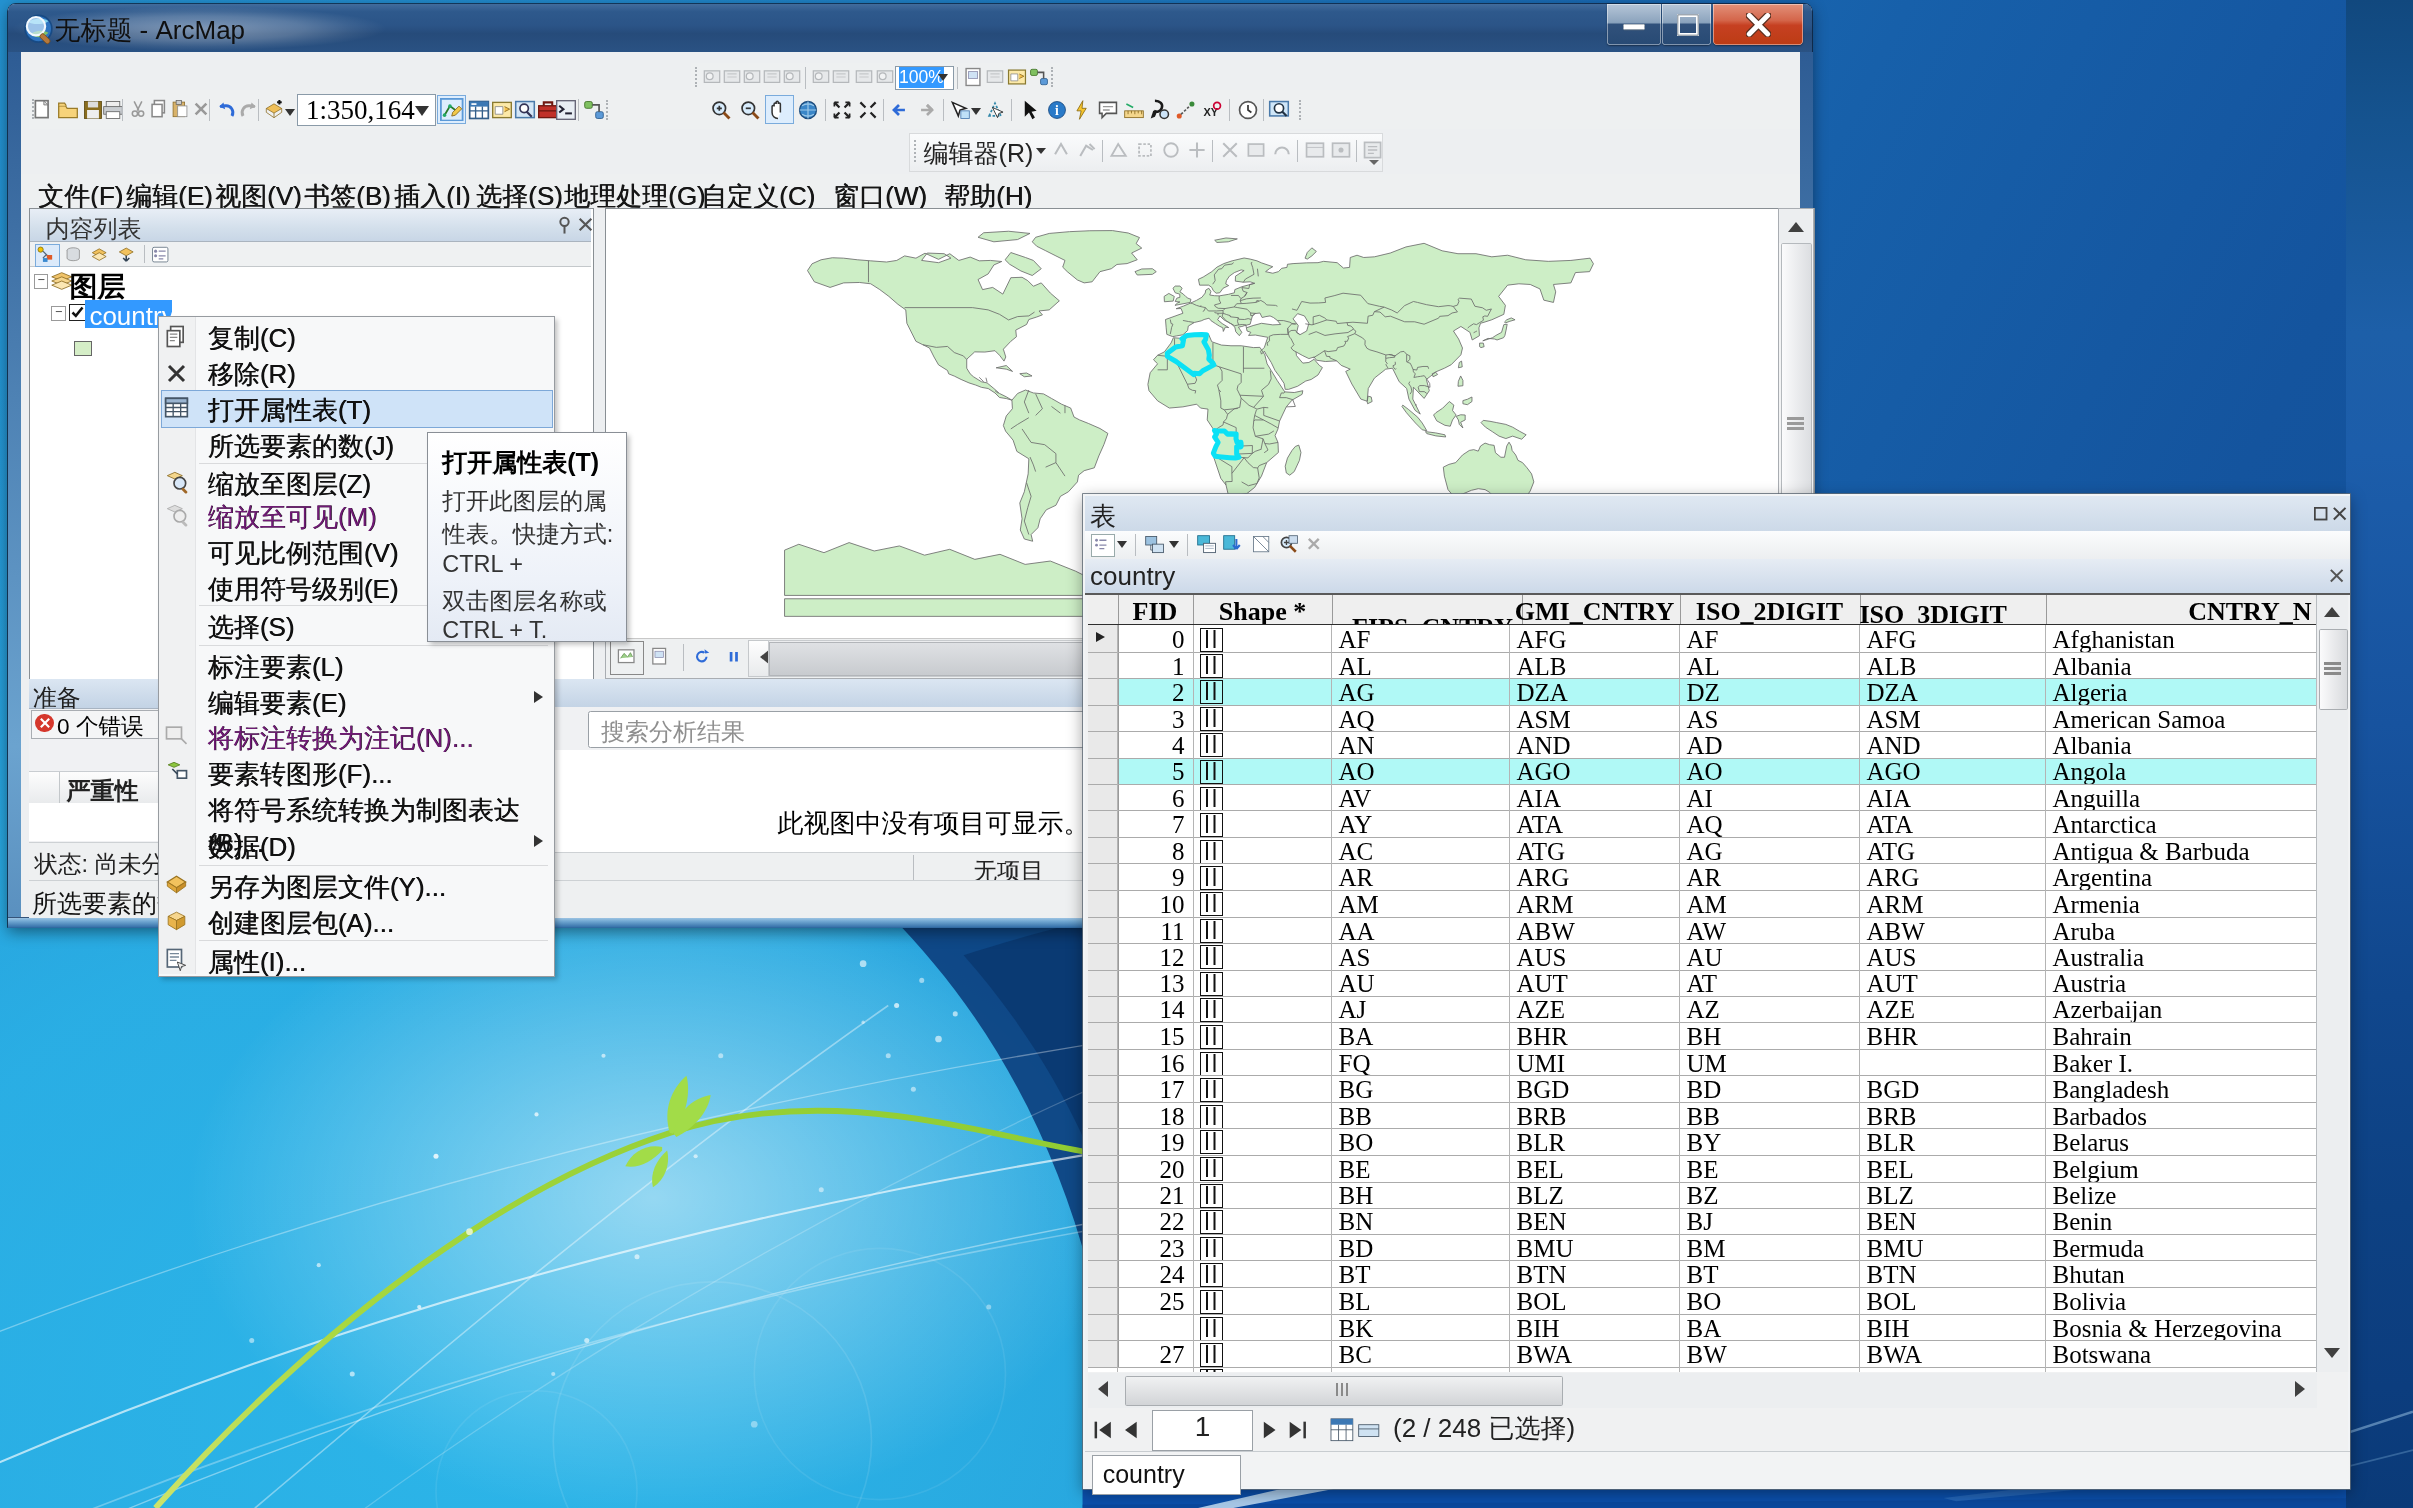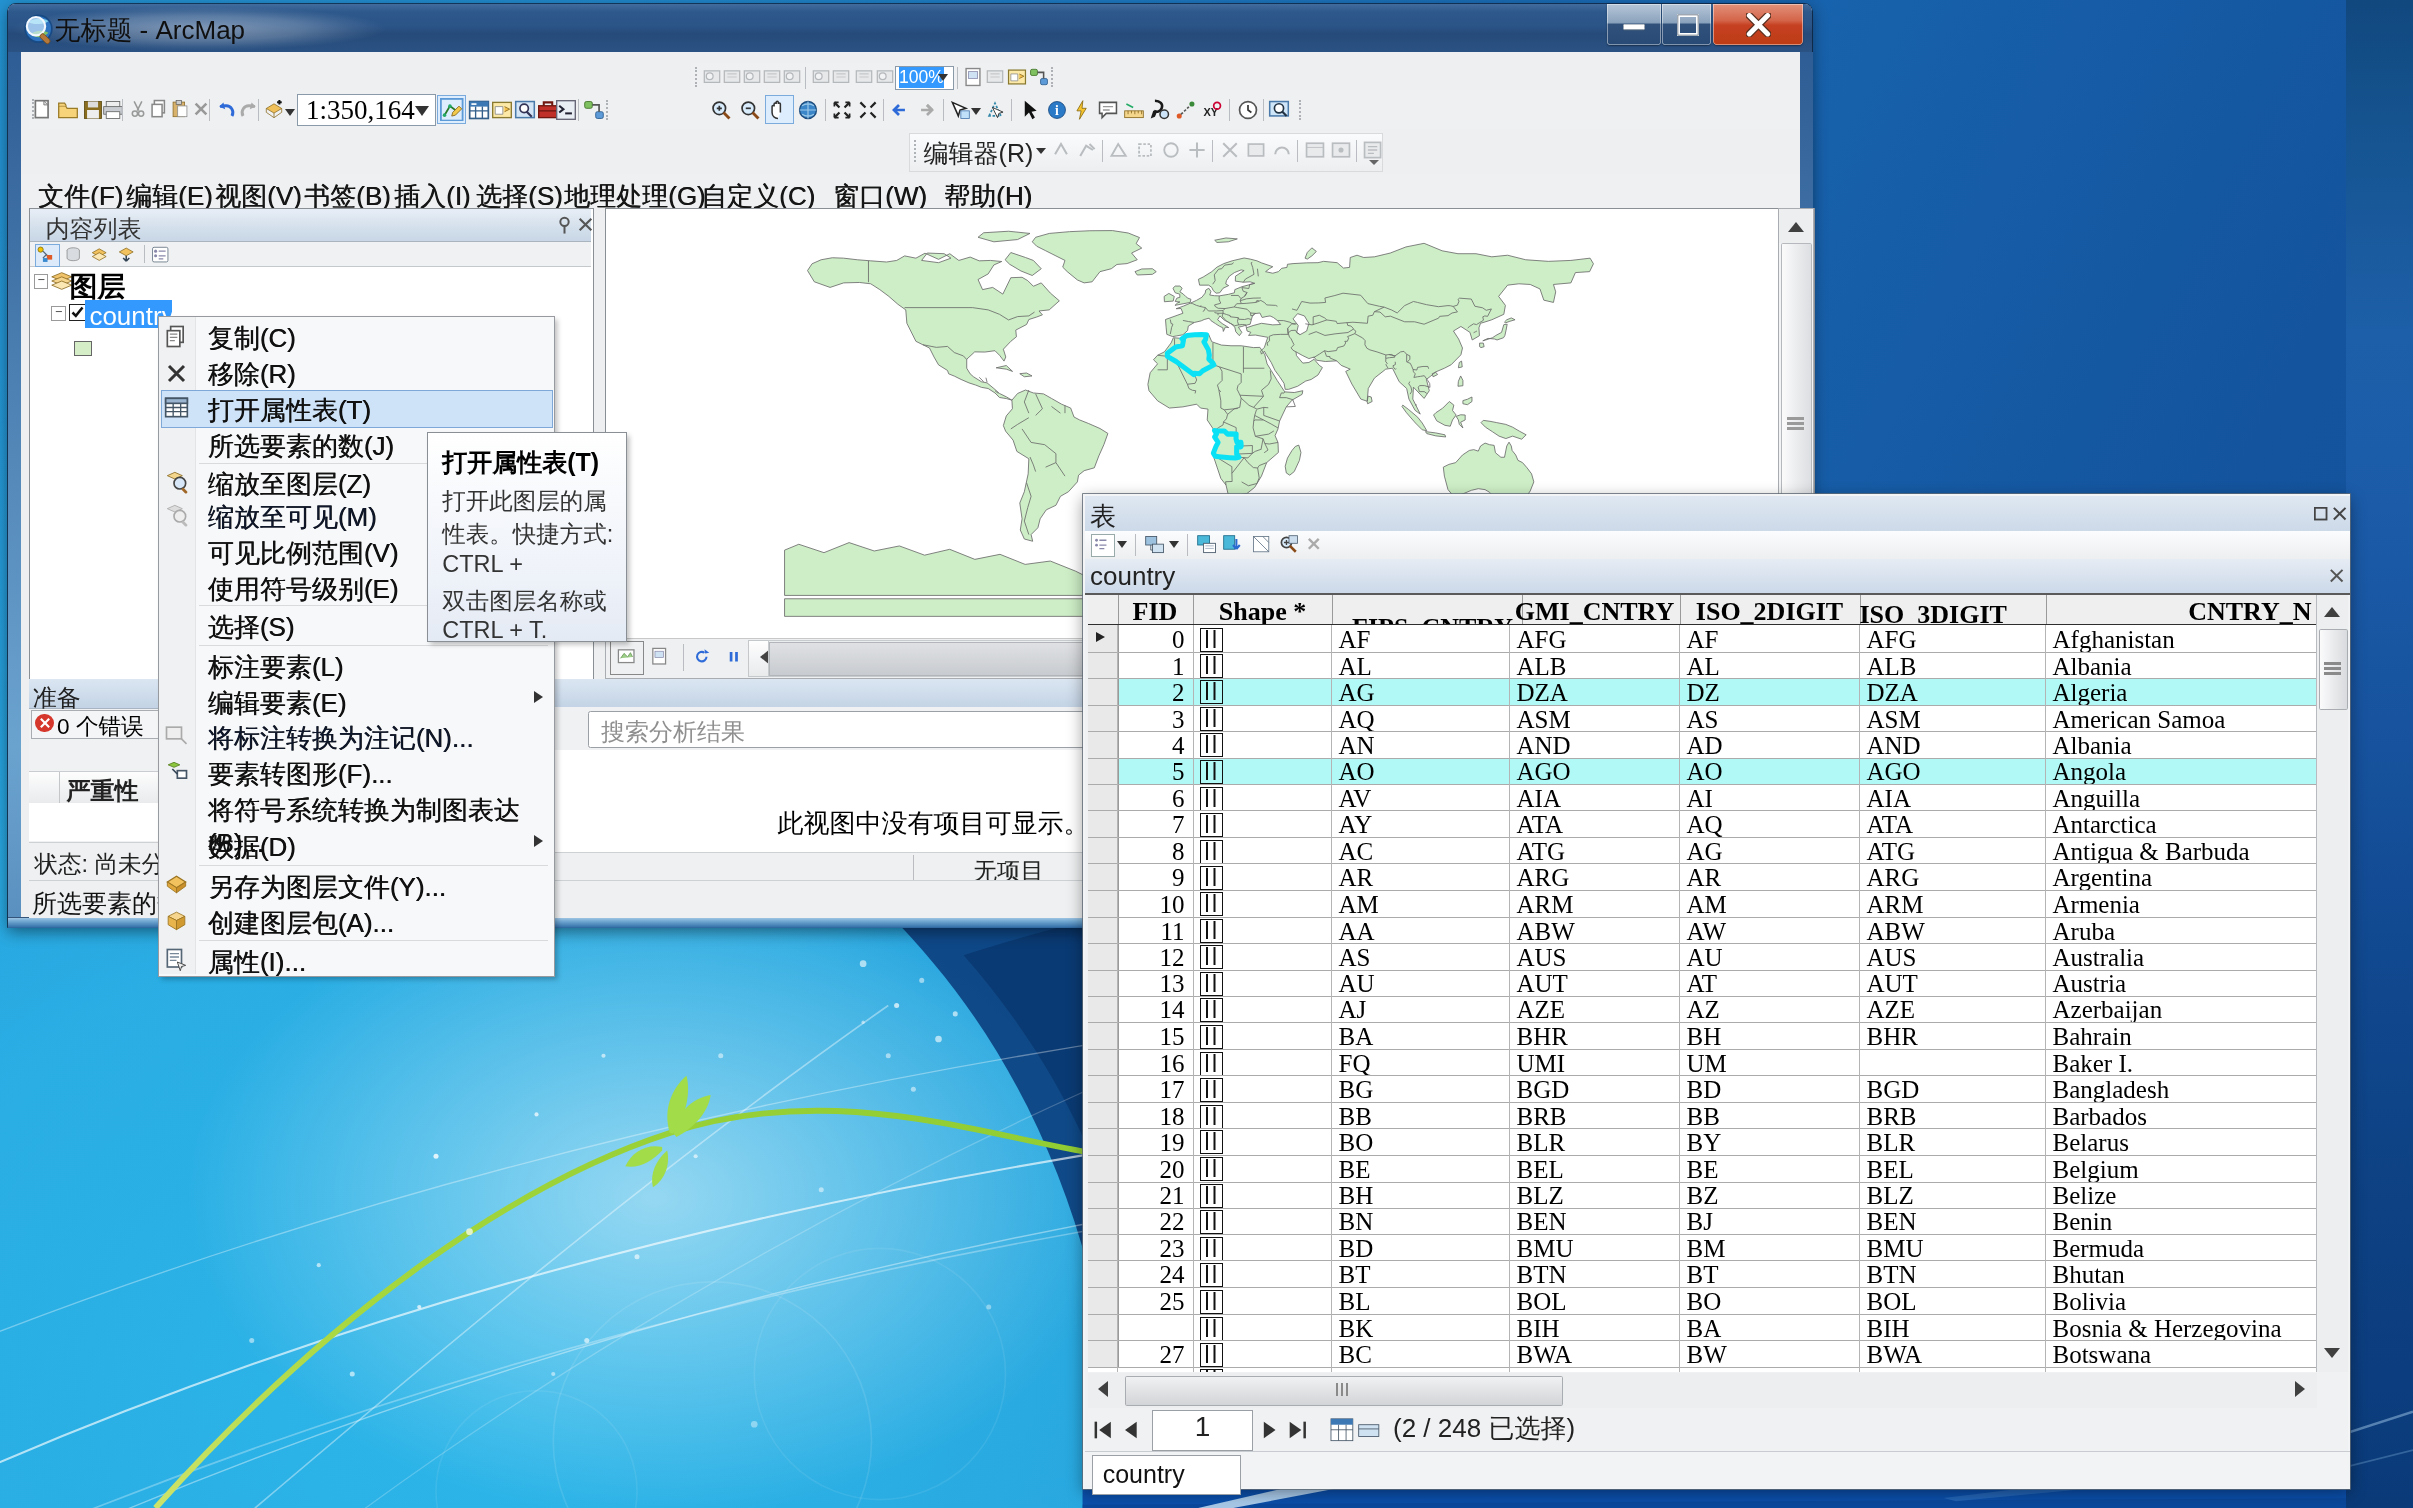--- a/index.html
+++ b/index.html
@@ -59,21 +59,21 @@
 #tvs{left:1231px;top:99px;width:32px;height:777px;background:#f1f2f3;border-left:0.8px solid #b8bcc0;}
 #ths{left:2.5px;top:877px;width:1229px;height:35px;background:#ecedee;}
 #tnav{left:0px;top:912px;width:1265px;height:44px;font-size:26px;color:#222;}
 #ttabs{left:0px;top:955px;width:1265px;height:34px;background:#f2f3f4;border-top:0.8px solid #c8ccd0;}
 
 #cmenu{left:158px;top:316px;width:395px;height:659px;background:#f7f8f9;border:0.8px solid #979ba0;
  box-shadow:2.5px 2.5px 5px rgba(0,0,0,.25);}
 #cmenu .icol{position:absolute;left:0;top:0;width:36px;height:657px;background:#f0f1f2;border-right:0.8px solid #e3e4e6;}
 .mi{position:absolute;left:37px;width:355px;height:35px;font-size:26px;color:#111;text-shadow:0.5px 0 0 #111;}
 .mi .t{position:absolute;left:11.7px;top:2.5px;}
-.mi.gray{color:#0f172a;}
+.mi.gray{color:#701a75;}
 .msep{position:absolute;left:40px;width:349px;height:0.8px;background:#d9dadc;}
 .marr{position:absolute;right:8.4px;top:8.4px;width:0;height:0;border-left:9.2px solid #333;border-top:6.7px solid transparent;border-bottom:6.7px solid transparent;}
 .micon{position:absolute;width:25px;height:25px;font-size:20px;line-height:25px;text-align:center;}
 #hirow{position:absolute;left:1.7px;top:73px;width:390px;height:36px;background:#cfe3f8;border:0.8px solid #7da8d8;}
 
 #tip{left:427px;top:432px;width:198px;height:208px;background:linear-gradient(#ffffff,#eef2f9 70%,#e4eaf4);border:0.8px solid #8a8f96;
  box-shadow:2.5px 2.5px 5px rgba(0,0,0,.25);font-size:23.5px;color:#333;}
 #tip b{color:#000;}
 .cn{letter-spacing:0px;}
 .mian{width:21px;height:22px;border:1.7px solid #111;}

